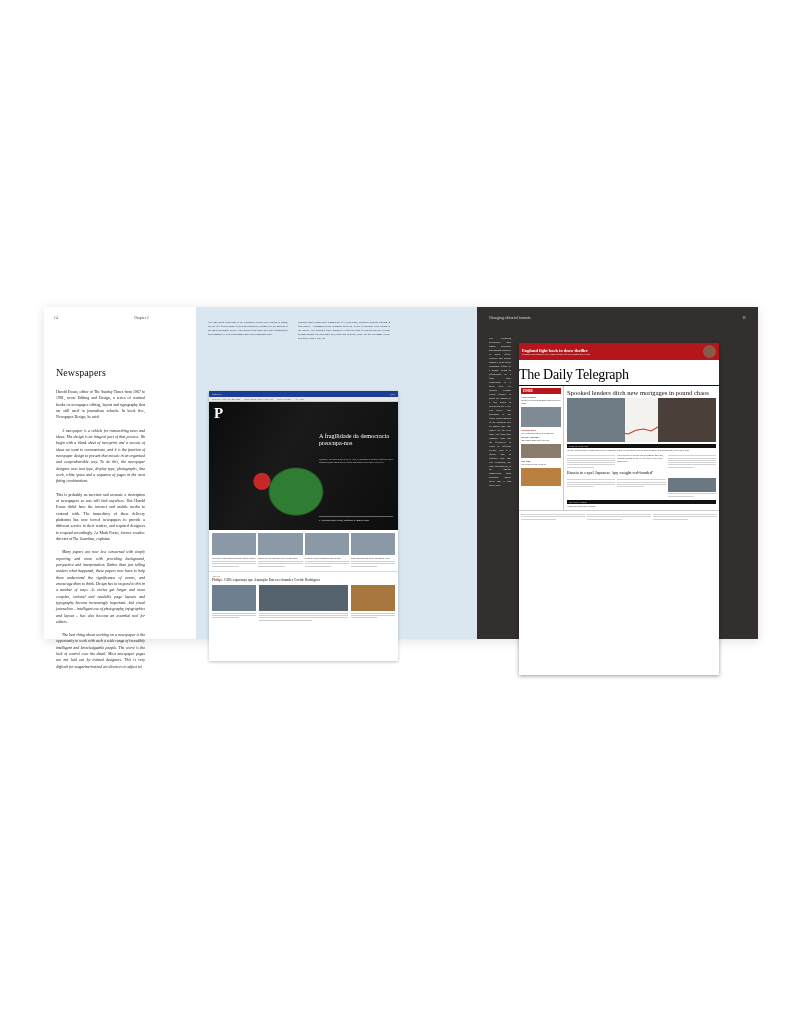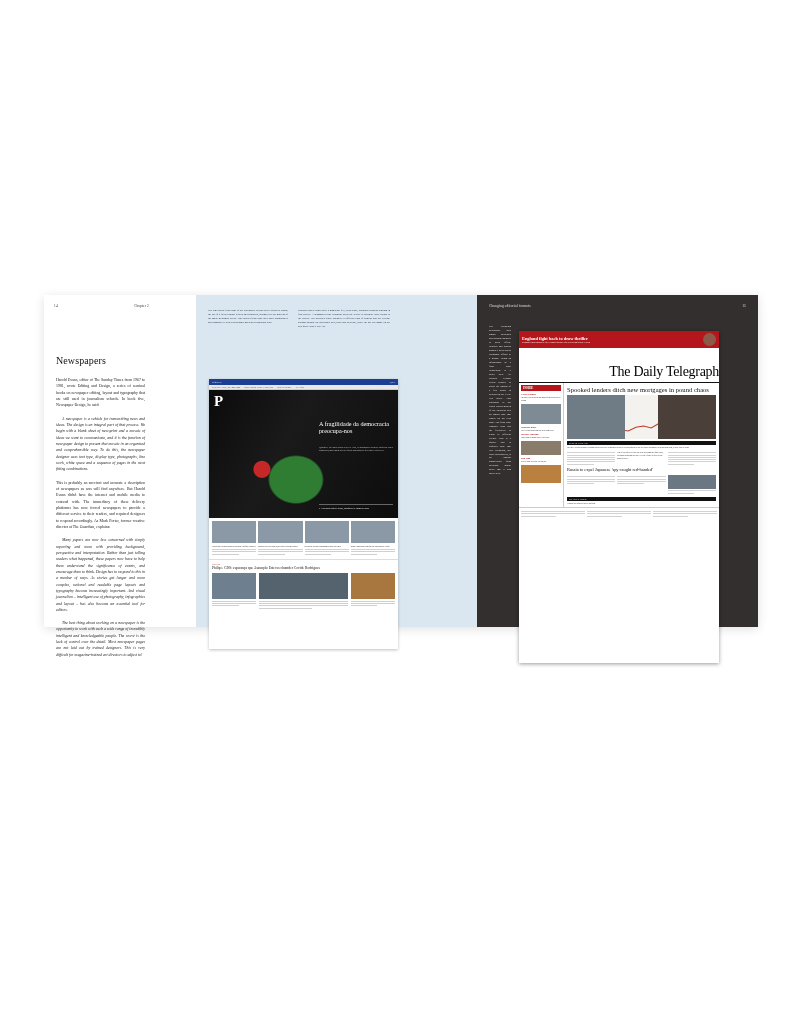--- a/index.html
+++ b/index.html
@@ -2,21 +2,21 @@
 <html><head>
 <meta charset="utf-8">
 <style>
   html,body{margin:0;padding:0;background:#ffffff;}
   body{width:800px;height:1024px;font-family:"Liberation Serif",serif;overflow:hidden;}
 
   .page-wrap{position:relative;width:800px;height:1024px;background:#fff;}
 
   
   .spread{
-    position:absolute;left:44px;top:295px;width:714px;height:332px;
+    position:absolute;left:44px;top:307px;width:714px;height:332px;
     display:flex;box-shadow:0 2px 10px rgba(0,0,0,.12);gap:37px;
   }
 
   
   .verso{width:152px;background:#ffffff;position:relative;padding:0;}
   .verso-head{position:absolute;top:9px;left:10px;right:10px;display:flex;justify-content:space-between;
      font-size:3.4px;color:#333;letter-spacing:.2px;}
   .verso-body{position:absolute;left:12px;right:14px;top:60px;}
   .verso h1{font-size:10px;font-weight:400;margin:0 0 11px 0;color:#111;letter-spacing:.1px;}
   .verso p{font-size:3.9px;line-height:1.62;margin:0 0 7px 0;color:#1b1b1b;text-align:justify;}
@@ -62,22 +62,22 @@
   .pb-lower-row{display:flex;gap:3px;}
   .pb-img{background:#6e7f8f;}
 
   
   .telegraph{position:absolute;left:42px;top:36px;width:200px;height:332px;background:#fff;
     box-shadow:0 1px 4px rgba(0,0,0,.4);overflow:hidden;}
   .tg-promo{background:#b4161b;color:#fff;font-size:2.6px;padding:2px 3px;display:flex;align-items:center;gap:3px;}
   .tg-promo .tg-promo-main{font-weight:700;font-size:4.4px;}
   .tg-promo .tg-promo-sub{font-size:2.1px;}
   .tg-promo .tg-face{width:13px;height:13px;border-radius:50%;background:#8d5a4a;margin-left:auto;}
-  .tg-mast{text-align:right;font-family:"Liberation Serif",serif;font-size:14px;letter-spacing:-.3px;
-     padding:16px 0 2px;border-bottom:1px solid #111;}
+  .tg-mast{text-align:left;font-family:"Liberation Serif",serif;font-size:14px;letter-spacing:-.3px;
+     padding:7px 0 2px;border-bottom:1px solid #111;}
   .tg-body{display:flex;}
   .tg-left{width:40px;border-right:1px solid #ccc;padding:2px;}
   .tg-right{flex:1;padding:2px 3px;}
   .tg-inside{background:#b4161b;color:#fff;font-size:3px;padding:1px 2px;font-weight:700;}
   .tg-name{font-size:2.6px;color:#b4161b;font-weight:700;margin-top:2px;}
   .tg-small{font-size:1.9px;line-height:1.45;color:#222;}
   .tg-thumb{background:#7e8a94;height:20px;margin:2px 0;}
   .tg-head{font-size:6.6px;line-height:1.1;color:#111;margin:1px 0 2px;}
   .tg-chartbox{height:44px;background:#f1f1f1;position:relative;overflow:hidden;margin-bottom:2px;}
   .tg-chart-line{position:absolute;left:0;right:0;bottom:0;height:100%;}

